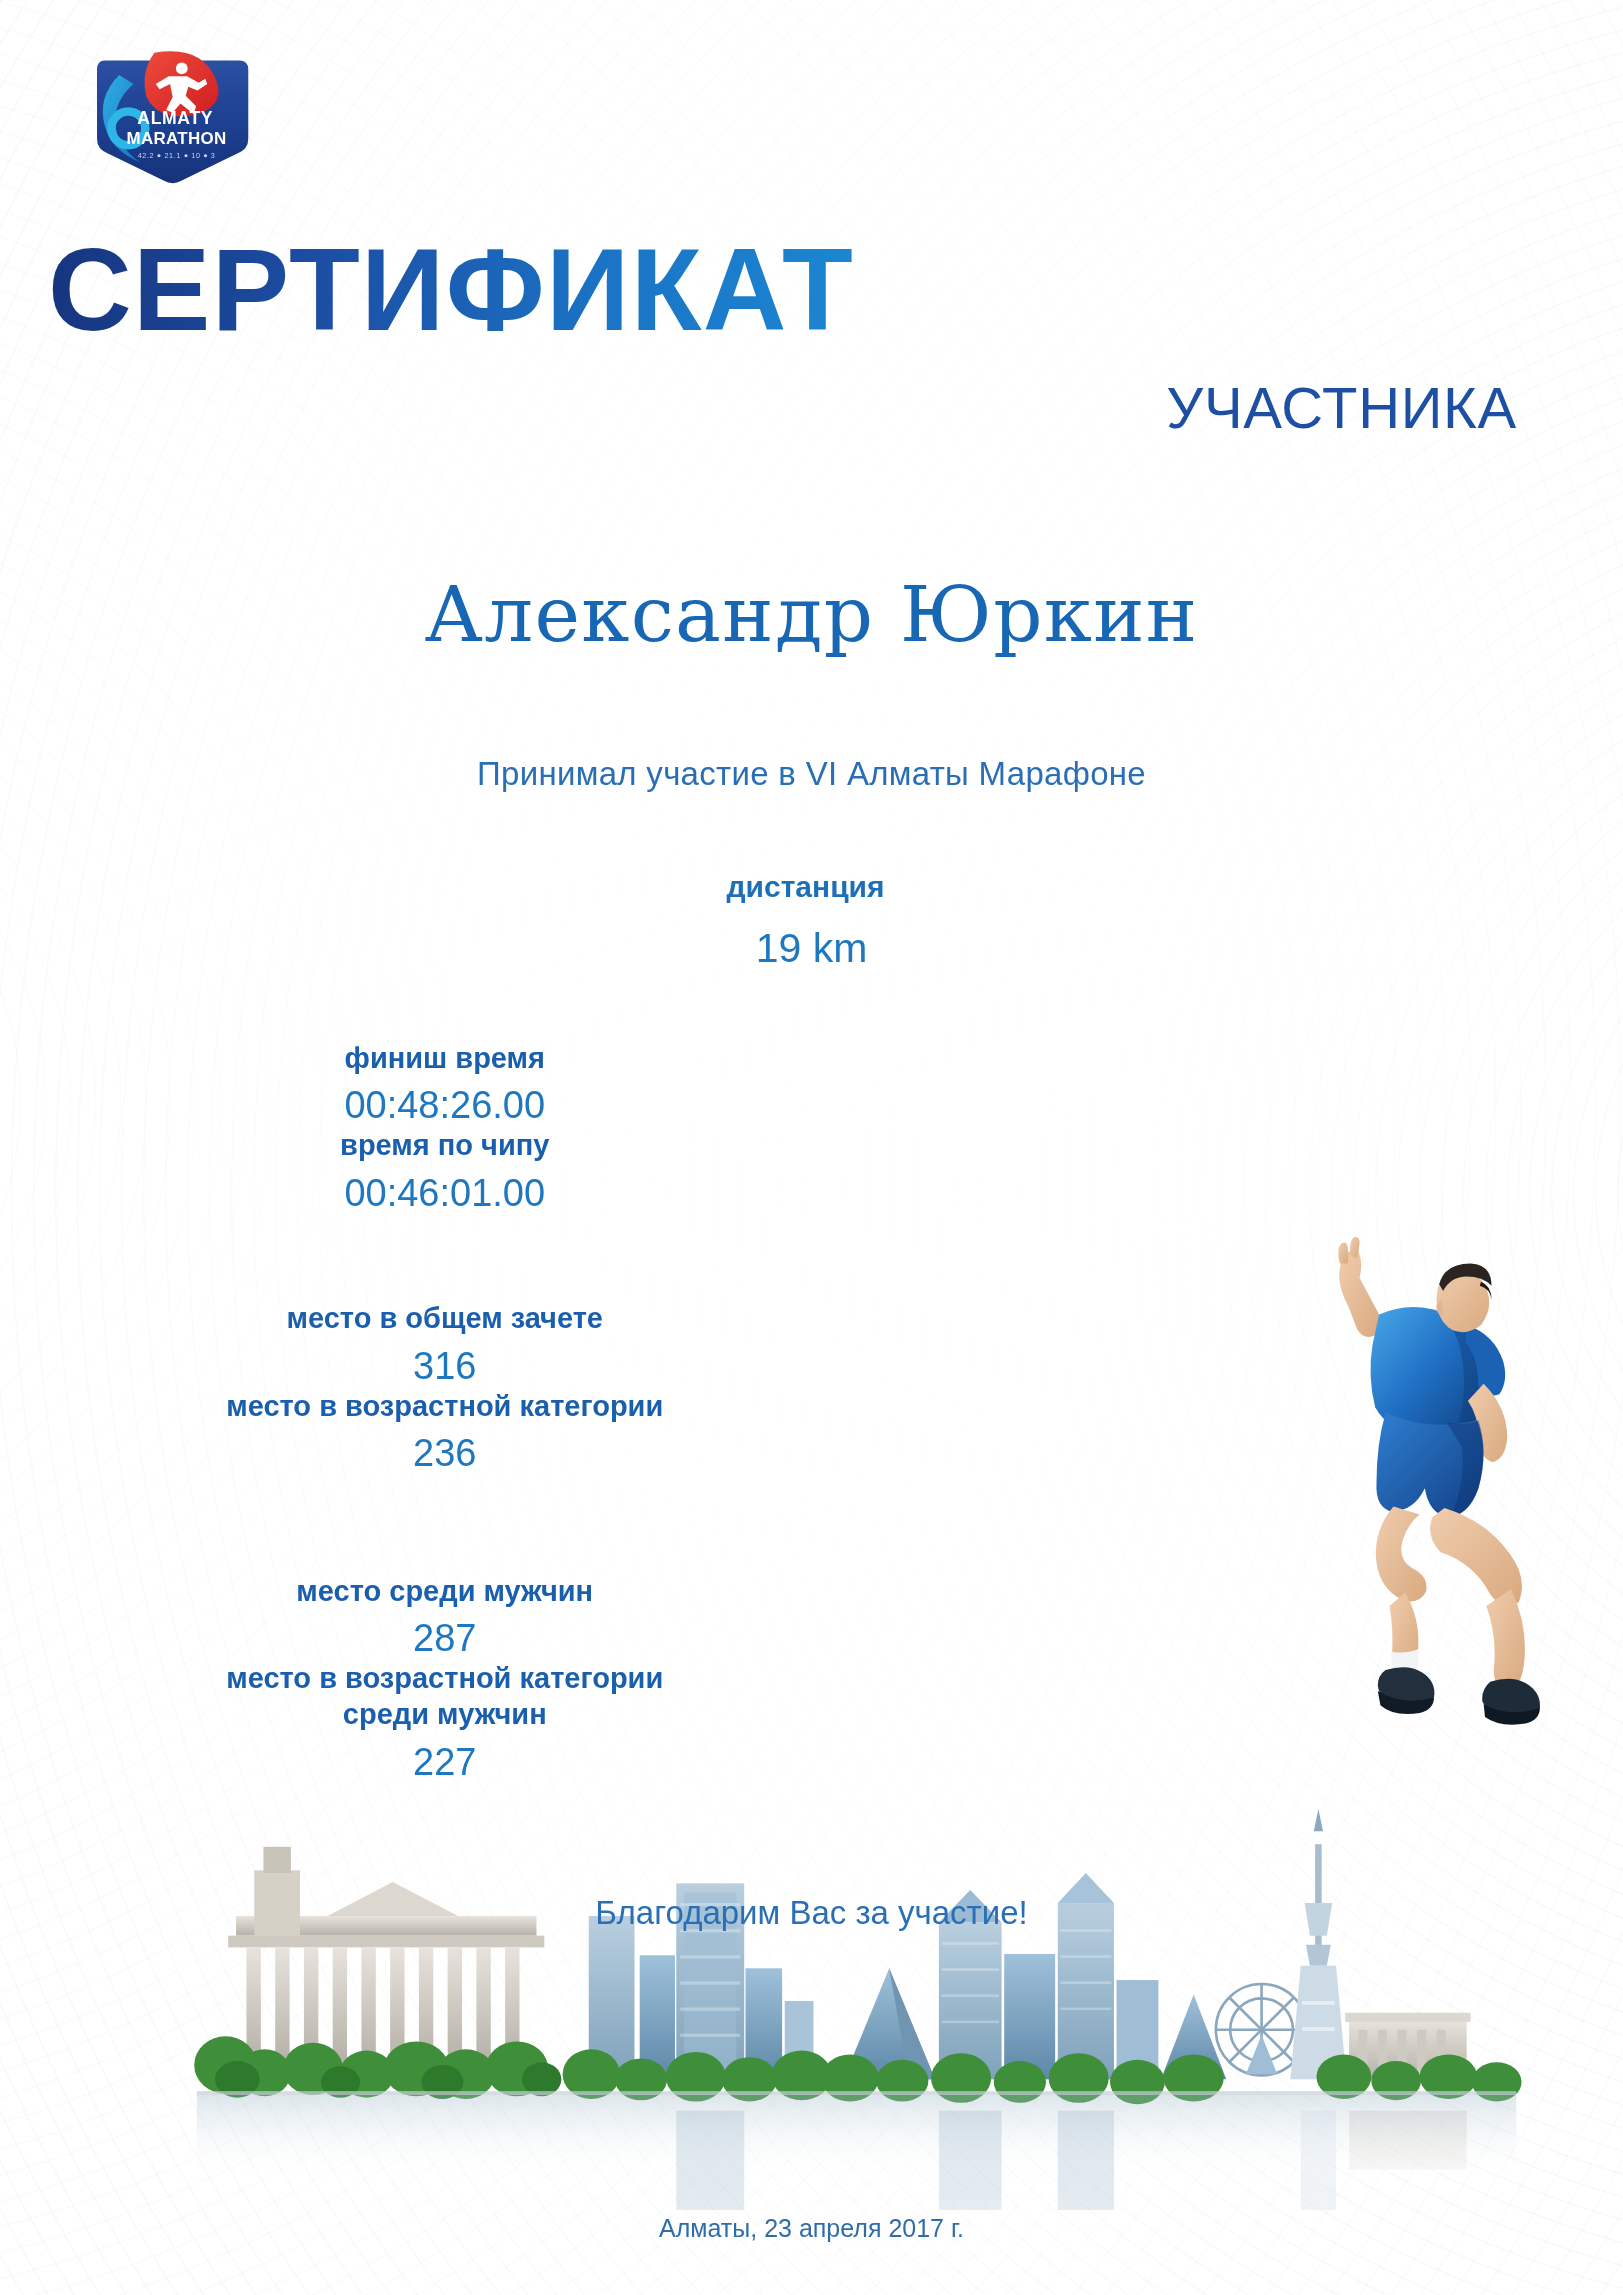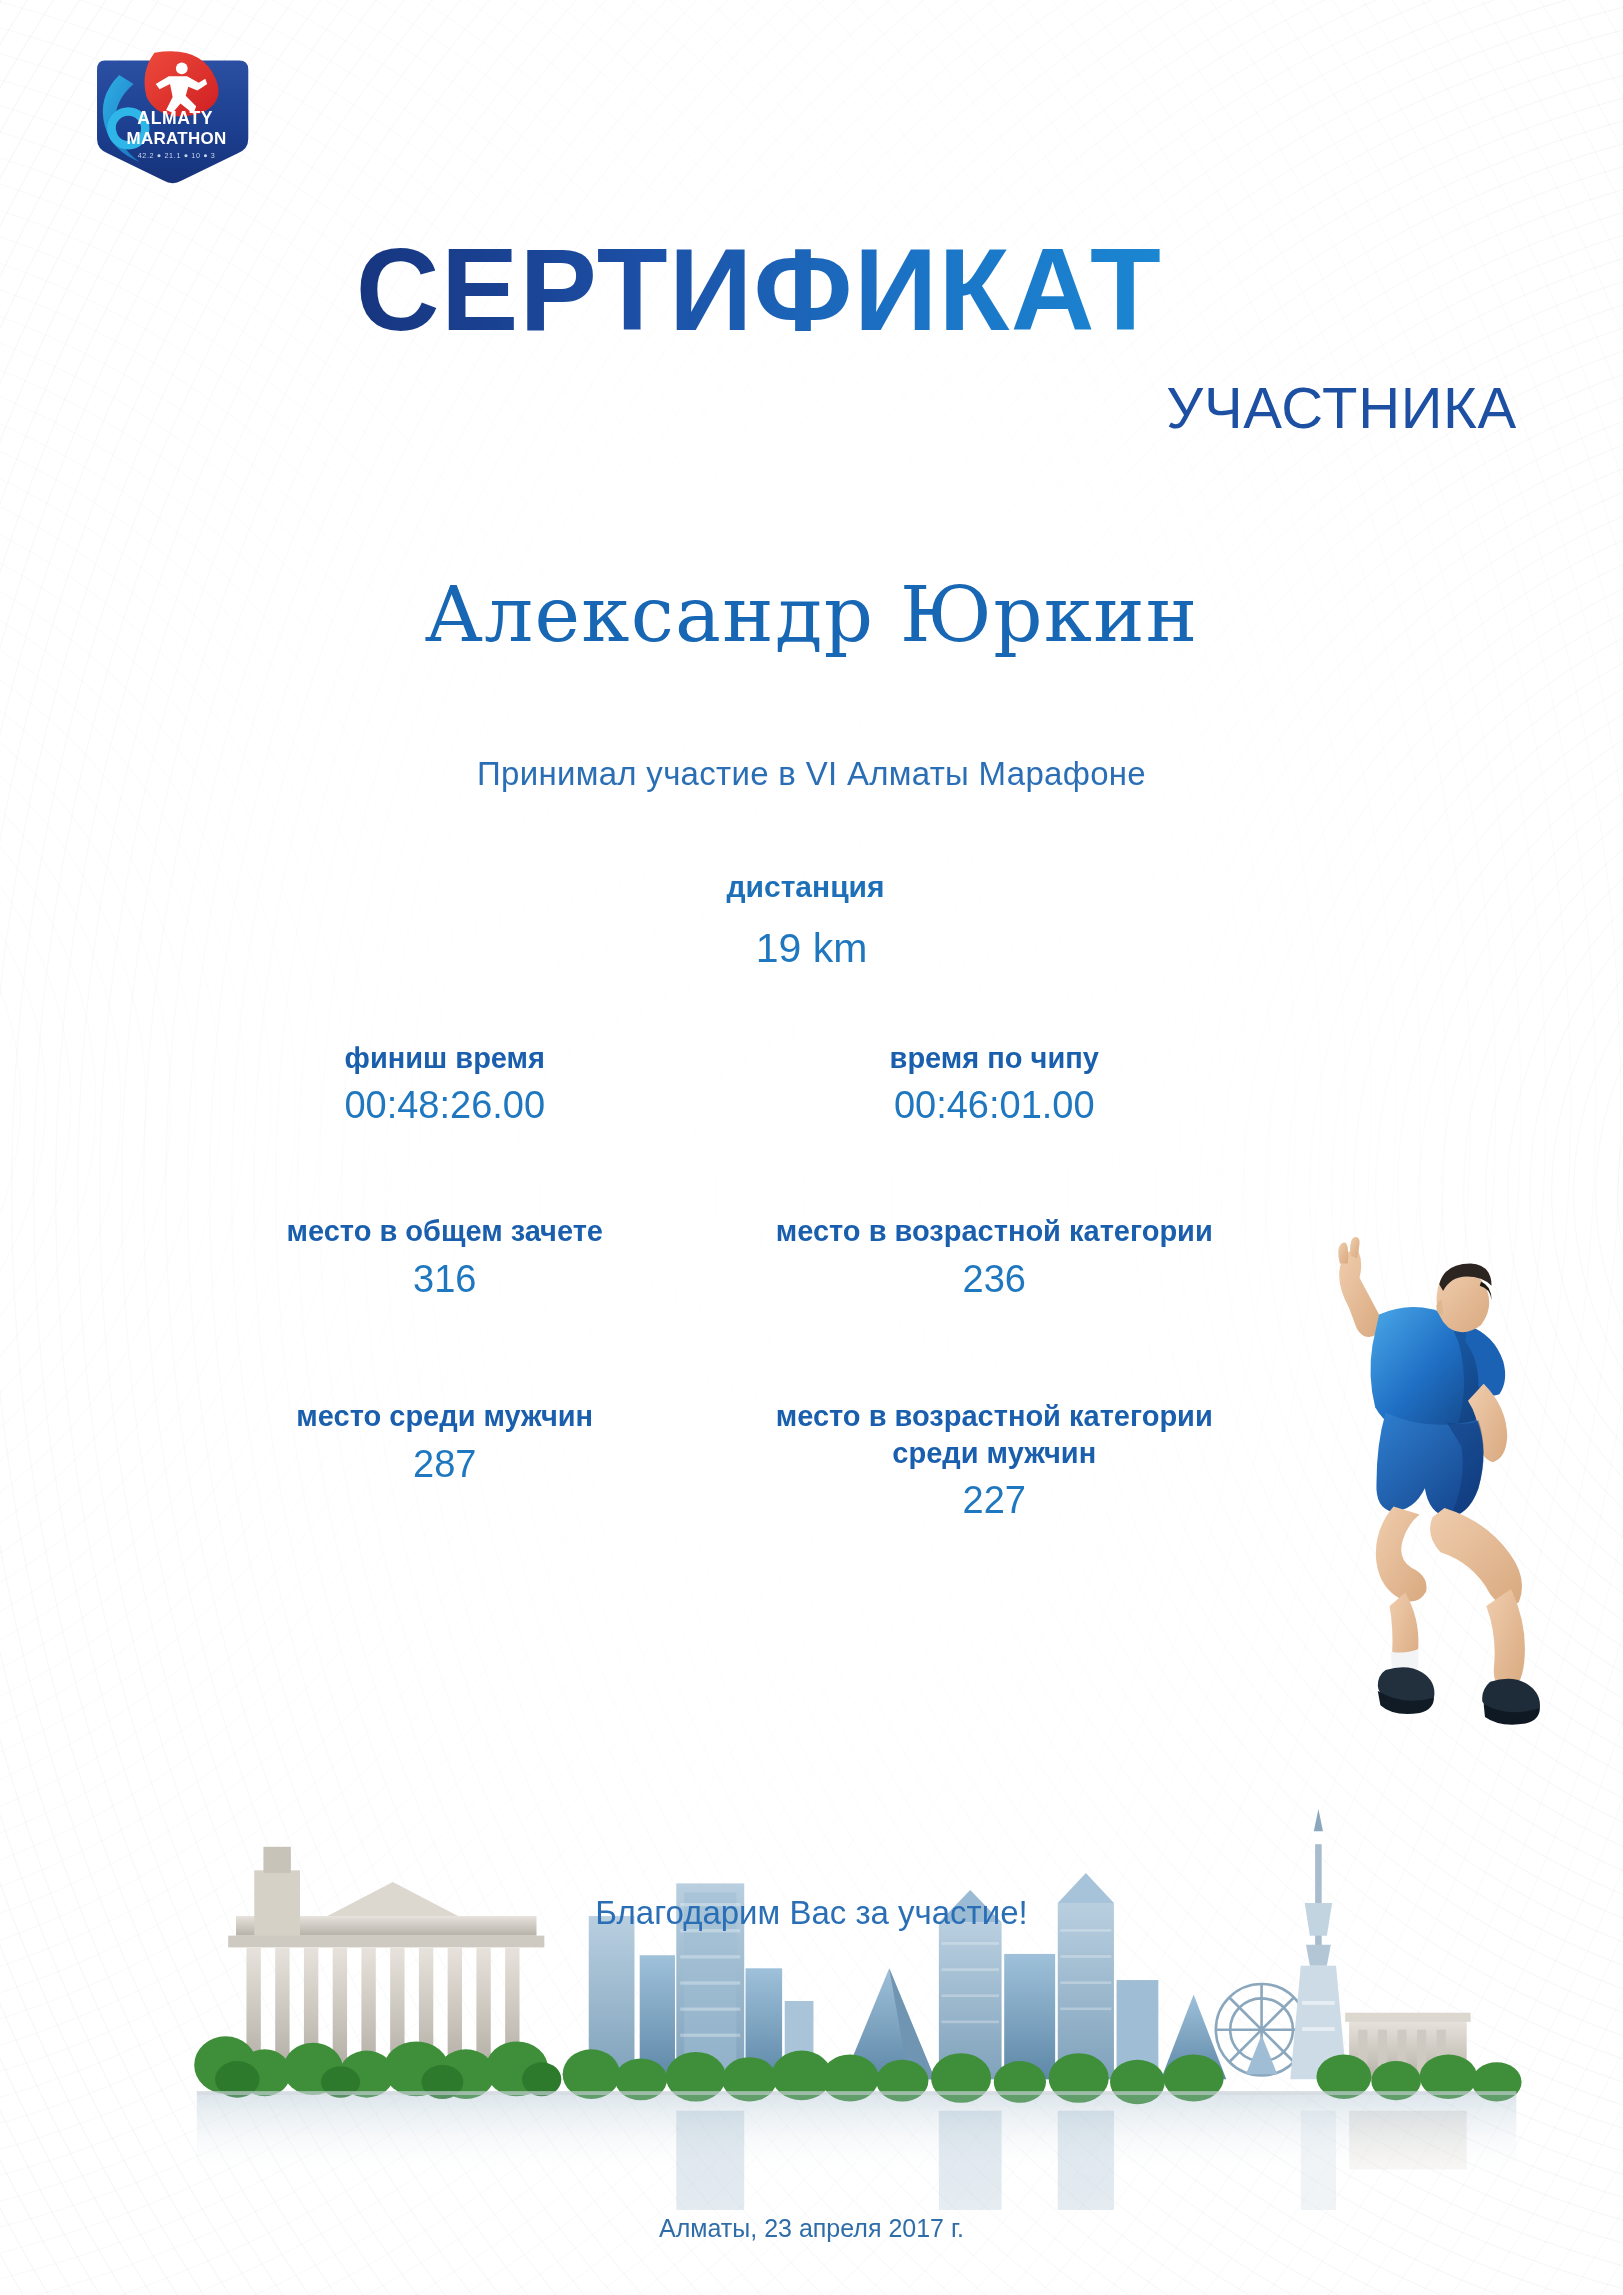--- a/index.html
+++ b/index.html
@@ -59,27 +59,28 @@
     width: 190px;
     height: 163px;
   }
   .logo svg { display:block; }
 
   
   .title-main {
     position: absolute;
     left: 0; right: 105px;
     top: 232px;
-    text-align: center;
+    text-align: left;
     font-weight: bold;
     font-size: 116px;
     letter-spacing: 1.3px;
     color: #1a3f96;
     line-height: 1;
     font-family: "Liberation Sans", sans-serif;
+    padding-left: 48px;
   }
   .title-main .grad {
     background: linear-gradient(90deg, #17357f 0%, #1c4fa5 35%, #1b74c6 70%, #1b86d2 100%);
     -webkit-background-clip: text;
     background-clip: text;
     color: transparent;
   }
   .title-sub {
     position: absolute;
     left: 0; right: 106px;
@@ -138,20 +139,21 @@
   
   .stats {
     position: absolute;
     left: 170px;
     top: 1040px;
     width: 1099px;
   }
   .stat-row {
     display: flex;
     width: 100%;
+    flex-direction: column;
   }
   .stat-cell {
     width: 50%;
     text-align: center;
     box-sizing: border-box;
     padding: 0 19.6px;
   }
   .stat-label {
     font-size: 29px;
     font-weight: bold;

